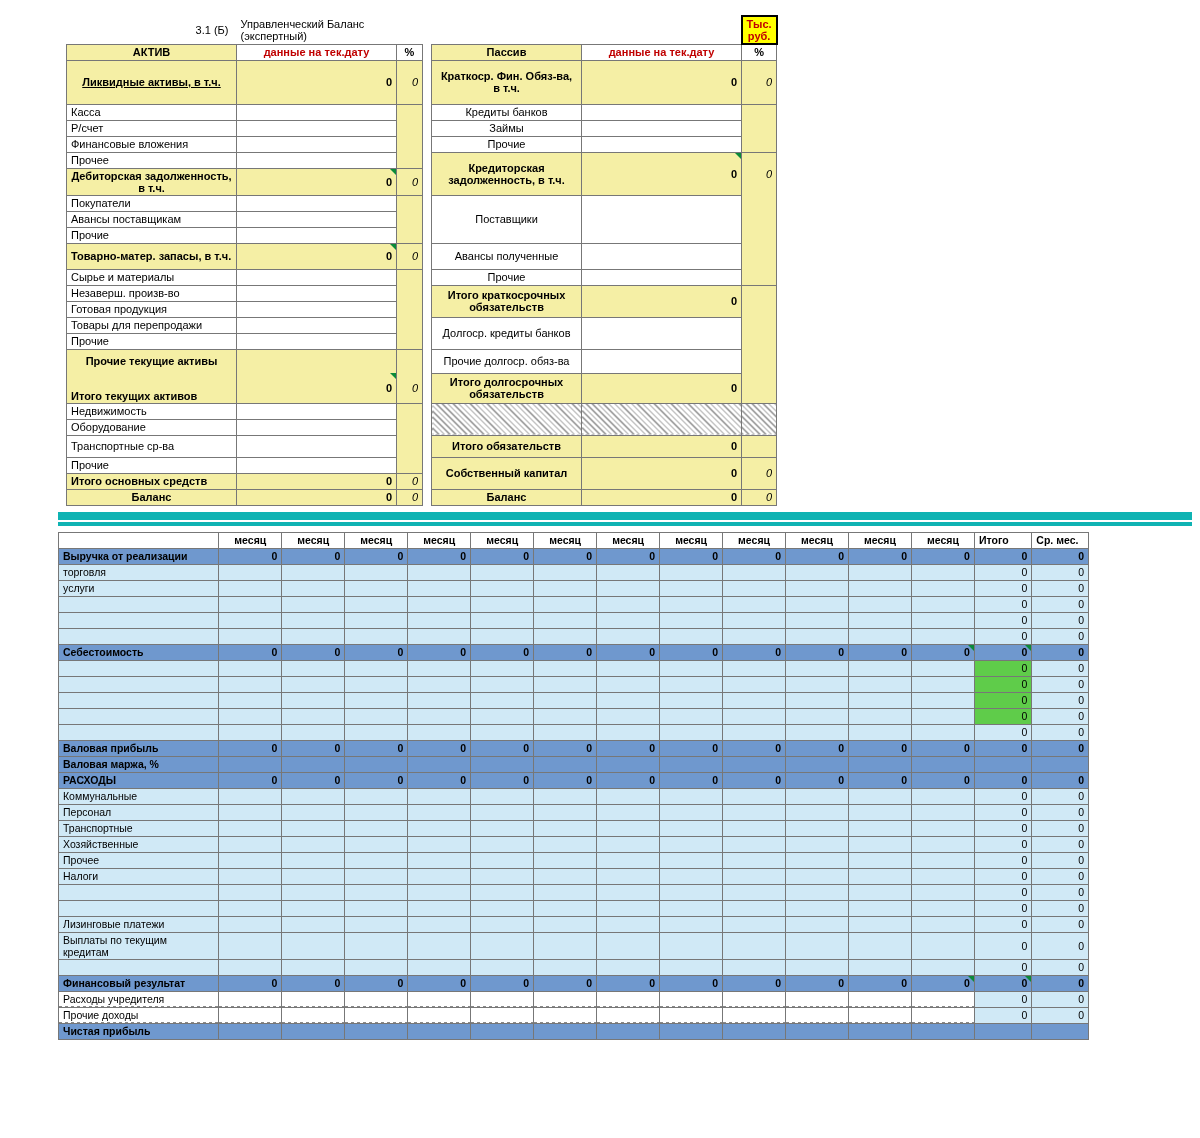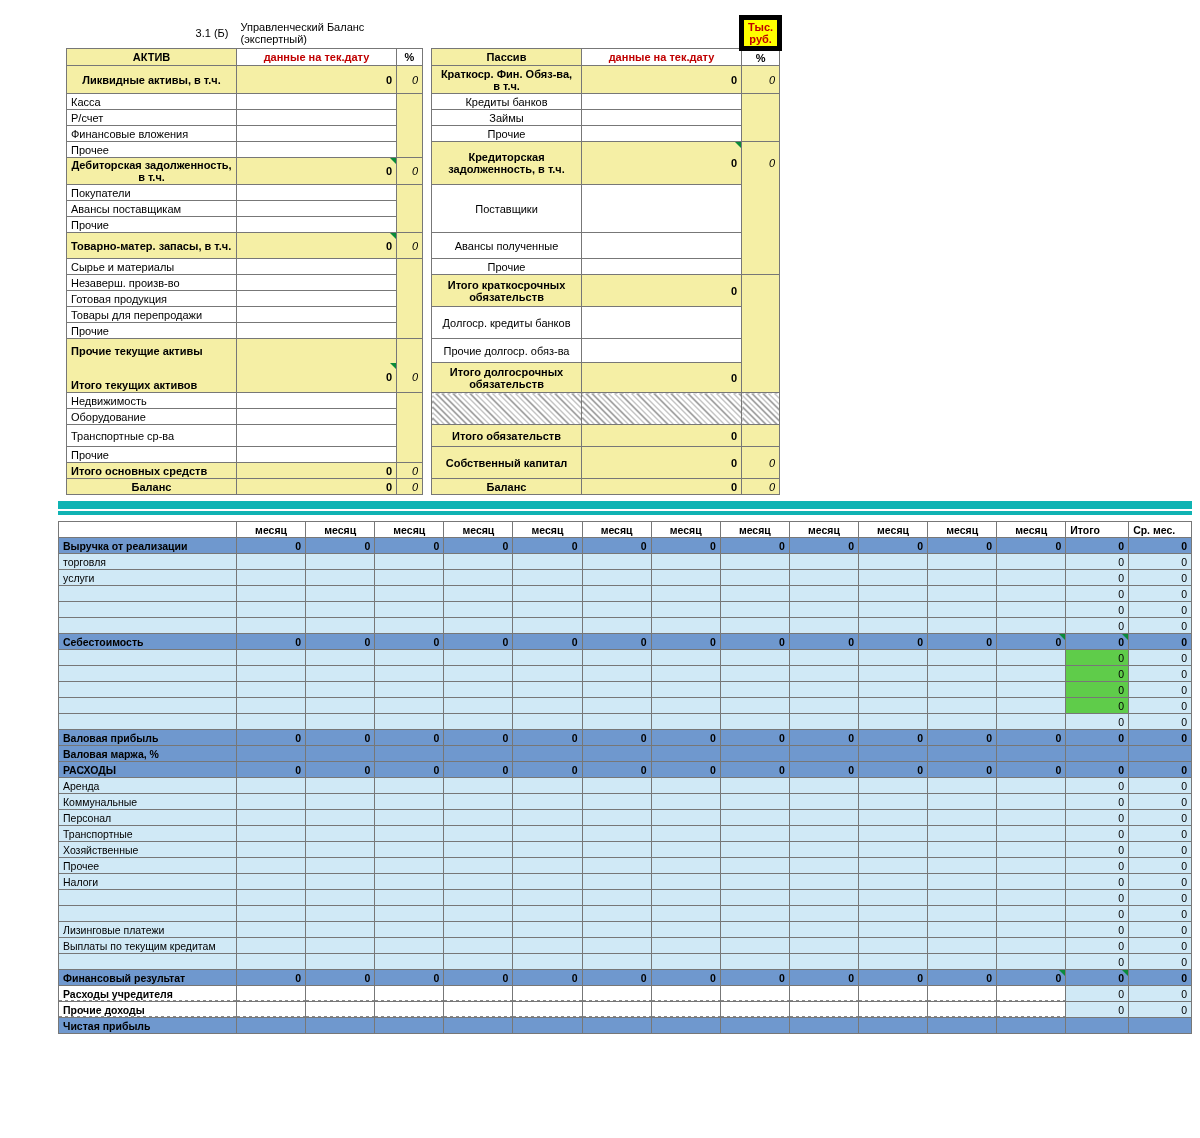--- a/index.html
+++ b/index.html
@@ -41,21 +41,20 @@
     top:0;right:0;
     border-left:6px solid transparent;
     border-top:6px solid #0a8a3a;
   }
   .dash{
     background-image:repeating-linear-gradient(to right,#888 0 3px,transparent 3px 6px);
     background-position:bottom;
     background-size:100% 1px;
     background-repeat:no-repeat;
     border-bottom:none;
-    font-weight:bold;
   }
   
   #balance td.a1{width:170px;}
   #balance td.a2{width:160px;}
   #balance td.a3{width:32px;}
   #balance td.gap{width:8px;border:none;}
   
   #pl td{font-size:10.5px;}
   #pl td.lab{width:170px;}
   #pl td.m{width:66px;}
@@ -66,34 +65,34 @@
 </head>
 <body>
 
 <table id="balance" style="margin-left:66px;">
 <tbody>
       <tr class="title-row">
   <td class="a1 r" style="padding-right:8px;">3.1 (Б)</td>
   <td colspan="3">Управленческий Баланс (экспертный)</td>
   <td class="gap"></td>
   <td></td>
-  <td class="b c red yellow-b" colspan="2" style="border:5px solid #000000;">Тыс. руб.</td>
+  <td class="b c red yellow-b" colspan="2" style="border:2px solid #000000;">Тыс. руб.</td>
 </tr>
 <tr>
   <td class="a1 b c yellow">АКТИВ</td>
   <td class="a2 b c red">данные на тек.дату</td>
   <td class="a3 b c" style="width:26px;">%</td>
   <td class="gap"></td>
   <td class="a1 b c yellow" style="width:150px;">Пассив</td>
   <td class="a2 b c red">данные на тек.дату</td>
   <td class="a3 b c" style="width:26px;">%</td>
 </tr>
 
 <tr>
-  <td class="yellow b c" style="height:28px;">Ликвидные активы, в т.ч.</td>
+  <td class="yellow b c" style="height:44px;text-decoration:underline;">Ликвидные активы, в т.ч.</td>
   <td class="yellow b r">0</td>
   <td class="yellow i r">0</td>
   <td class="gap"></td>
   <td class="yellow b c">Краткоср. Фин. Обяз-ва, в т.ч.</td>
   <td class="yellow b r">0</td>
   <td class="yellow i r">0</td>
 </tr>
 <tr>
         <td>Касса</td>
         <td></td>
@@ -199,21 +198,21 @@
         <td rowspan="2"></td>
         <td class="yellow nb" rowspan="2"></td>
       </tr>
 <tr>
         <td>Прочие</td>
         <td></td>
         <td class="yellow no-top"></td>
         <td class="gap"></td>
       </tr>
 <tr>
-  <td class="yellow b no-bottom" style="height:24px;">Прочие текущие активы</td>
+  <td class="yellow b no-bottom" style="height:24px;text-align:center;">Прочие текущие активы</td>
   <td class="yellow no-bottom"></td>
         <td class="yellow nb"></td>
         <td class="gap"></td>
   <td class="c">Прочие долгоср. обяз-ва</td>
         <td></td>
         <td class="yellow nb"></td>
 </tr>
 <tr>
   <td class="yellow b no-top" style="height:30px;vertical-align:bottom;">Итого текущих активов</td>
   <td class="yellow b r no-top tri">0</td>
@@ -271,21 +270,21 @@
   <td class="yellow b r">0</td>
   <td class="yellow i r">0</td>
 </tr>
 </tbody>
   </table>
 
 <div class="sep" style="margin:6px 0 0 58px;width:1134px;"></div>
 <div style="height:2px;background:#fff;margin-left:58px;width:1134px;"></div>
 <div class="sep" style="margin:0 0 0 58px;width:1134px;height:4px;"></div>
 
-<table id="pl" style="margin:6px 0 0 58px;width:1134px;">
+<table id="pl" style="margin:6px 0 0 58px;width:1031px;">
 <tbody id="pl-body">
       <tr>
         <td class="lab"></td>
         <td class="m b c">месяц</td>
         <td class="m b c">месяц</td>
         <td class="m b c">месяц</td>
         <td class="m b c">месяц</td>
         <td class="m b c">месяц</td>
         <td class="m b c">месяц</td>
         <td class="m b c">месяц</td>
@@ -544,37 +543,20 @@
         <td class="m blue-h b r">0</td>
         <td class="m blue-h b r">0</td>
         <td class="m blue-h b r">0</td>
         <td class="m blue-h b r">0</td>
         <td class="m blue-h b r">0</td>
         <td class="m blue-h b r">0</td>
         <td class="m blue-h b r">0</td>
         <td class="m blue-h b r">0</td>
         <td class="tot blue-h b r">0</td>
         <td class="tot blue-h b r">0</td>
-      </tr>
-      <tr>
-        <td class="lab blue-l">Аренда</td>
-        <td class="m blue-l"></td>
-        <td class="m blue-l"></td>
-        <td class="m blue-l"></td>
-        <td class="m blue-l"></td>
-        <td class="m blue-l"></td>
-        <td class="m blue-l"></td>
-        <td class="m blue-l"></td>
-        <td class="m blue-l"></td>
-        <td class="m blue-l"></td>
-        <td class="m blue-l"></td>
-        <td class="m blue-l"></td>
-        <td class="m blue-l"></td>
-        <td class="tot r blue-l">0</td>
-        <td class="tot blue-l r">0</td>
       </tr>
       <tr>
         <td class="lab blue-l">Коммунальные</td>
         <td class="m blue-l"></td>
         <td class="m blue-l"></td>
         <td class="m blue-l"></td>
         <td class="m blue-l"></td>
         <td class="m blue-l"></td>
         <td class="m blue-l"></td>
         <td class="m blue-l"></td>

